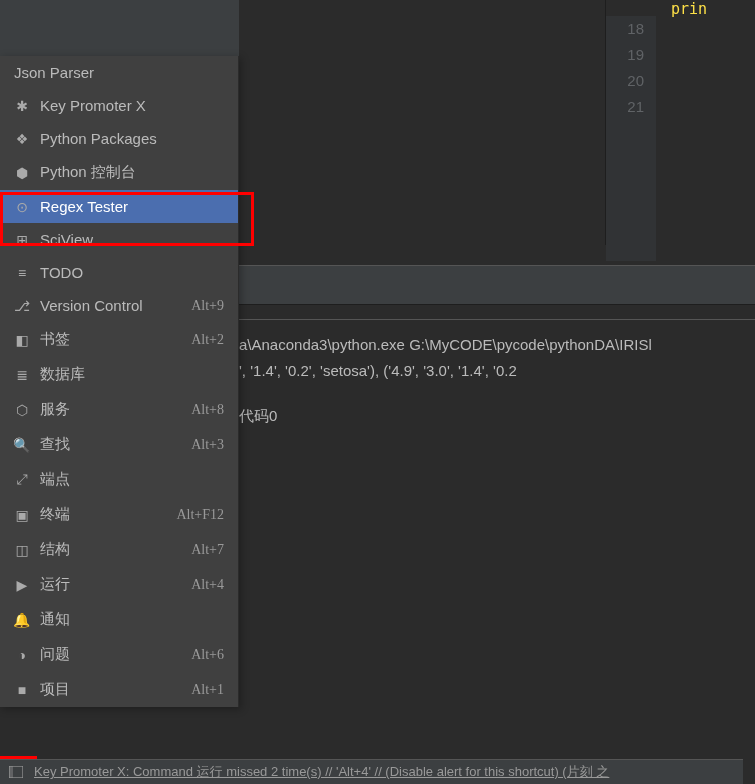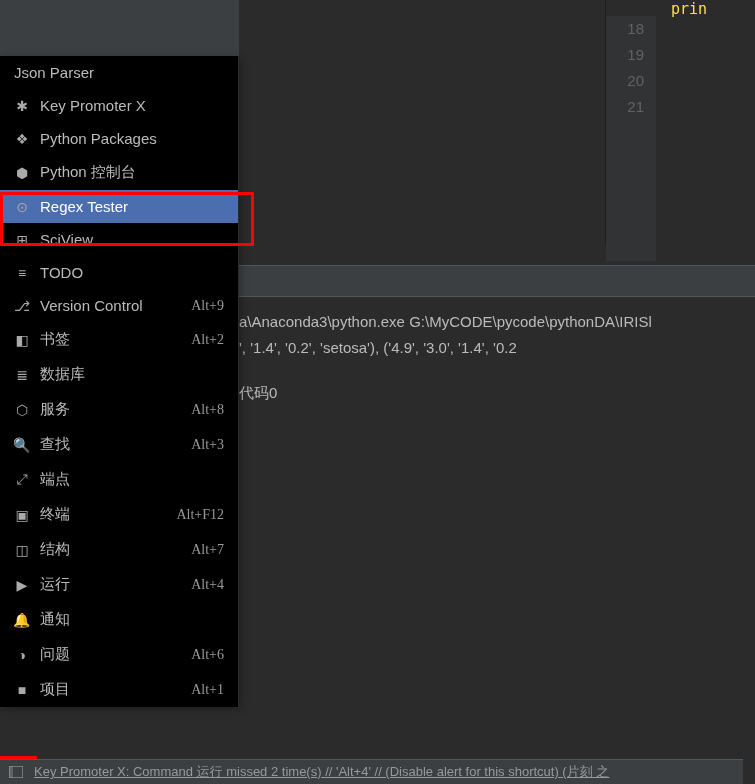--- a/index.html
+++ b/index.html
@@ -45,21 +45,21 @@
       top: 0;
       color: #fde047;
       font-family: Consolas, monospace;
       font-size: 15px;
     }
     .menu-panel {
       position: absolute;
       top: 56px;
       left: 0;
       width: 239px;
-      background: #000000;
+      background: #404040;
       border-right: 1px solid #2b2b2b;
       box-shadow: 2px 2px 8px rgba(0,0,0,0.3);
     }
     .menu-header {
       padding: 8px 14px;
       color: #bbbbbb;
       font-size: 15px;
       font-weight: 500;
     }
     .menu-item {
@@ -95,21 +95,21 @@
       font-family: Liberation Serif, serif;
     }
     .highlight-box {
       position: absolute;
       border: 3px solid #ff0000;
       pointer-events: none;
     }
     .console-area {
       position: absolute;
       left: 239px;
-      top: 296px;
+      top: 319px;
       right: 0;
       background: #2b2b2b;
       font-family: Consolas, monospace;
       font-size: 15px;
       color: #bbbbbb;
       padding: 12px 0 0 0;
       line-height: 26px;
       border-top: 1px solid #555;
     }
     .console-area .cl {

